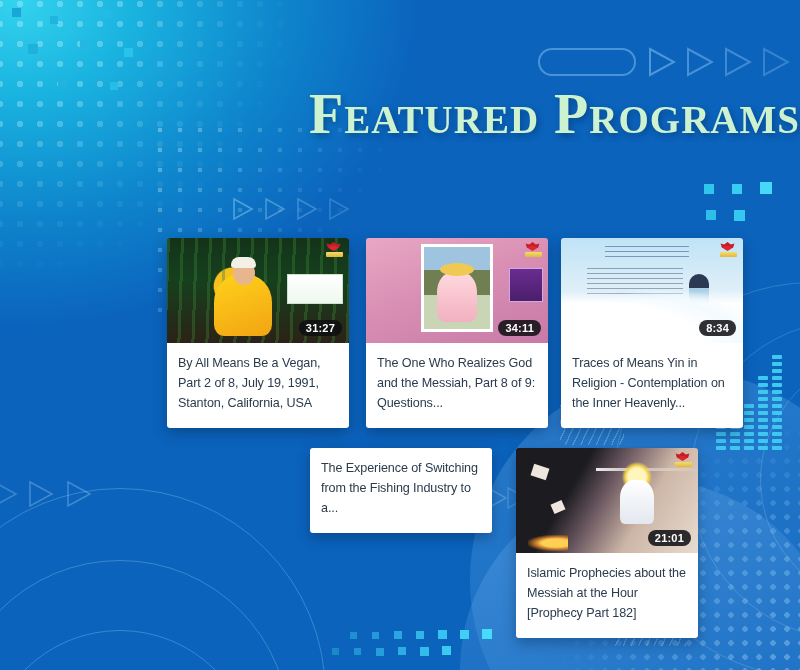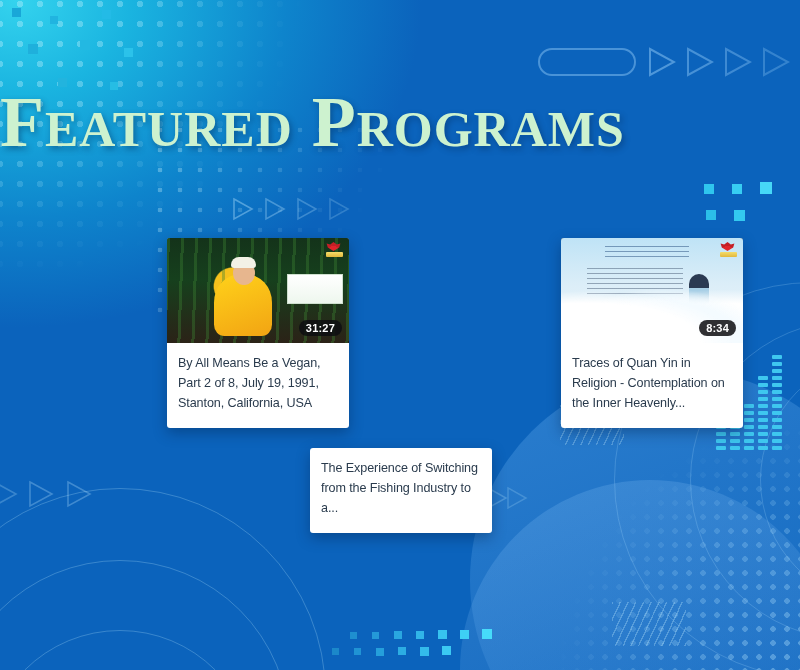--- a/index.html
+++ b/index.html
@@ -109,24 +109,24 @@
     width: 98px; height: 28px;
     border: 2px solid rgba(160,215,255,0.42);
     border-radius: 16px;
   }
 
   
   .title {
     position: absolute;
     left: 0; right: 0;
     top: 86px;
-    text-align: left;
+    text-align: right;
     font-family: "Liberation Serif", "DejaVu Serif", serif;
     font-weight: 700;
-    font-size: 72px;
+    font-size: 56px;
     line-height: 1;
     letter-spacing: 1px;
     color: #cdf2cf;
     font-variant: small-caps;
     text-shadow: 2px 3px 6px rgba(4,40,85,0.45);
     white-space: nowrap;
   }
 
   
   .grid { position: absolute; left: 0; top: 0; width: 800px; height: 670px; }
@@ -546,39 +546,72 @@
         <div class="logo">
           <div class="lotus"></div>
             <div class="ribbon"></div>
         </div>
         <div class="badge">31:27</div>
       </div>
       <div class="cap">By All Means Be a Vegan, Part 2 of 8, July 19, 1991, Stanton, California, USA</div>
     </div>
 
     <div class="card" style="left:366px; top:238px;">
+      <div class="thumb">
+        <div class="art art-messiah">
+          <div class="frame">
+              <div class="body"></div>
+              <div class="hat"></div>
+            </div>
+          <div class="note"></div>
+        </div>
+        <div class="logo">
+          <div class="lotus"></div>
+            <div class="ribbon"></div>
+        </div>
+        <div class="badge">34:11</div>
+      </div>
+      <div class="cap">The One Who Realizes God and the Messiah, Part 8 of 9: Questions...</div>
     </div>
 
     <div class="card" style="left:561px; top:238px;">
       <div class="thumb">
         <div class="art art-quanyin">
           <div class="hdr"></div>
           <div class="txt"></div>
           <div class="figure"></div>
           <div class="clouds"></div>
         </div>
         <div class="logo">
           <div class="lotus"></div>
             <div class="ribbon"></div>
         </div>
         <div class="badge">8:34</div>
       </div>
-      <div class="cap">Traces of Quan Yin in Religion - Contemplation on the Inner Heavenly...</div>
+      <div class="cap">Traces of Means Yin in Religion - Contemplation on the Inner Heavenly...</div>
     </div>
 
 
     <div class="card" style="left:310px; top:448px;">
       <div class="cap">The Experience of Switching from the Fishing Industry to a...</div>
     </div>
 
+    <div class="card" style="left:516px; top:448px;">
+      <div class="thumb">
+        <div class="art art-islamic">
+          <div class="beam"></div>
+          <div class="halo"></div>
+          <div class="body"></div>
+          <div class="shard1"></div>
+          <div class="shard2"></div>
+          <div class="flame"></div>
+        </div>
+        <div class="logo">
+          <div class="lotus"></div>
+            <div class="ribbon"></div>
+        </div>
+        <div class="badge">21:01</div>
+      </div>
+      <div class="cap">Islamic Prophecies about the Messiah at the Hour [Prophecy Part 182]</div>
+    </div>
 
   </div>
 </div>
 
 </body></html>

